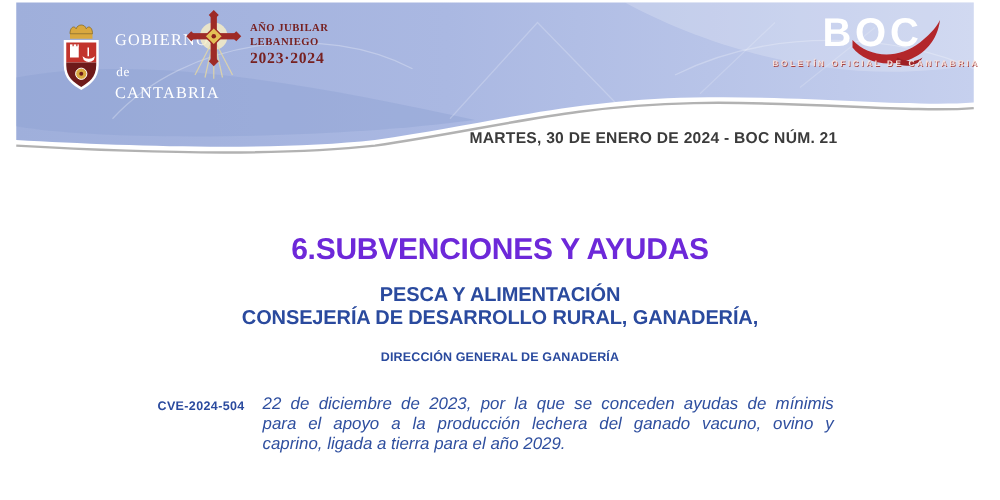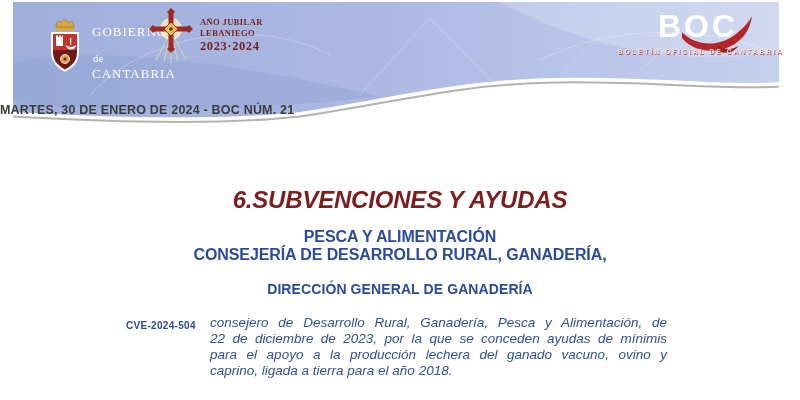--- a/index.html
+++ b/index.html
@@ -35,34 +35,34 @@
     color:#ffffff;font-weight:bold;font-size:32px;letter-spacing:3px;
     font-family:"Liberation Sans",sans-serif;
   }
   .boc-subtitle{
     position:absolute;left:8px;top:42px;width:150px;text-align:center;
     color:#f7e3de;font-size:6.5px;font-weight:bold;letter-spacing:2.1px;
     text-shadow:.6px .6px 0 #a84440;white-space:nowrap;
   }
   
   .dateline{
-    position:absolute;left:0;top:103px;width:670px;
+    position:absolute;left:0;top:103px;width:670px;text-align:right;
     color:#3b3b3b;font-size:12.5px;font-weight:bold;letter-spacing:.2px;
   }
   .section-title{
     position:absolute;left:0;top:186px;width:800px;margin:0;text-align:center;
-    color:#7f1d1d;font-size:24px;font-weight:bold;letter-spacing:-.2px;font-style:italic;
+    color:#6d28d9;font-size:24px;font-weight:bold;letter-spacing:-.2px;
   }
   .dept{
     position:absolute;left:0;top:228px;width:800px;text-align:center;
     color:#2a4a9e;font-size:16px;font-weight:bold;line-height:18px;letter-spacing:-.1px;
   }
   .subdept{
     position:absolute;left:0;top:281px;width:800px;text-align:center;
-    color:#2a4a9e;font-size:14px;font-weight:bold;letter-spacing:.1px;
+    color:#2a4a9e;font-size:10px;font-weight:bold;letter-spacing:.1px;
   }
   .cve{
     position:absolute;left:126px;top:320px;
     color:#2a4a9e;font-size:10px;font-weight:bold;letter-spacing:.3px;
   }
   .abstract{
     position:absolute;left:210px;top:315px;width:457px;
     color:#2f4f9f;font-size:13.5px;font-style:italic;line-height:16px;
   }
   .abstract .jline{text-align:justify;text-align-last:justify;}
@@ -170,19 +170,18 @@
   <div class="dept">
     <div>PESCA Y ALIMENTACIÓN</div>
     <div>CONSEJERÍA DE DESARROLLO RURAL, GANADERÍA,</div>
   </div>
 
   <div class="subdept">DIRECCIÓN GENERAL DE GANADERÍA</div>
 
   <div class="cve">CVE-2024-504</div>
 
   <div class="abstract">
-    <div class="jline">consejero de Desarrollo Rural, Ganadería, Pesca y Alimentación, de</div>
     <div class="jline">22 de diciembre de 2023, por la que se conceden ayudas de mínimis</div>
     <div class="jline">para el apoyo a la producción lechera del ganado vacuno, ovino y</div>
-    <div class="jline last">caprino, ligada a tierra para el año 2018.</div>
+    <div class="jline last">caprino, ligada a tierra para el año 2029.</div>
   </div>
 
 </div>
 
 </body></html>

